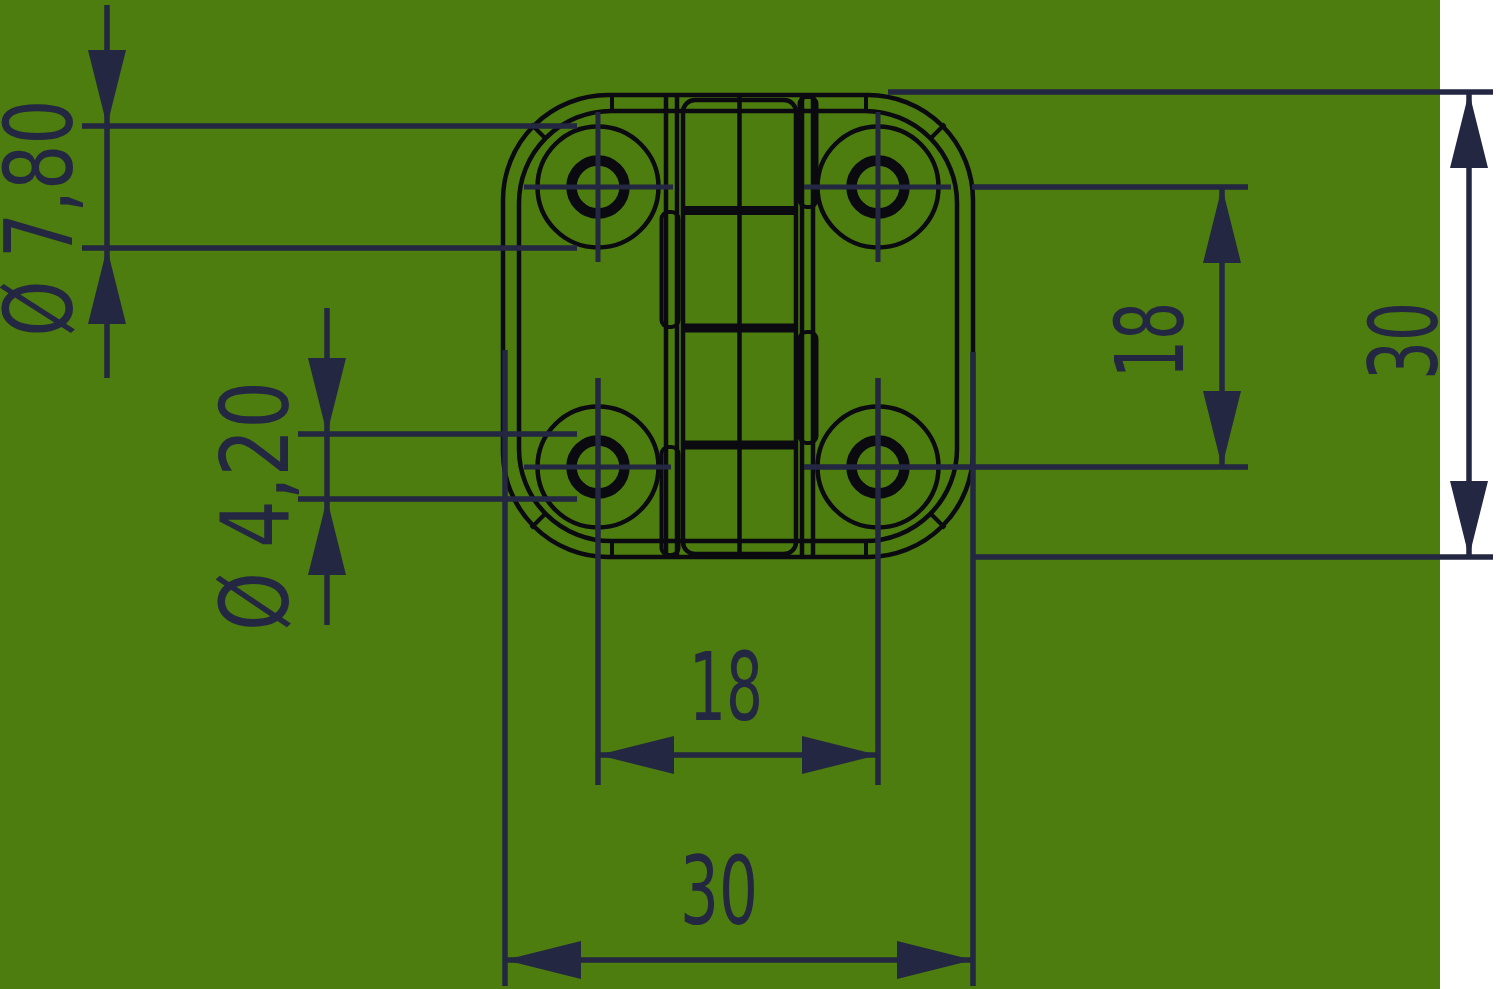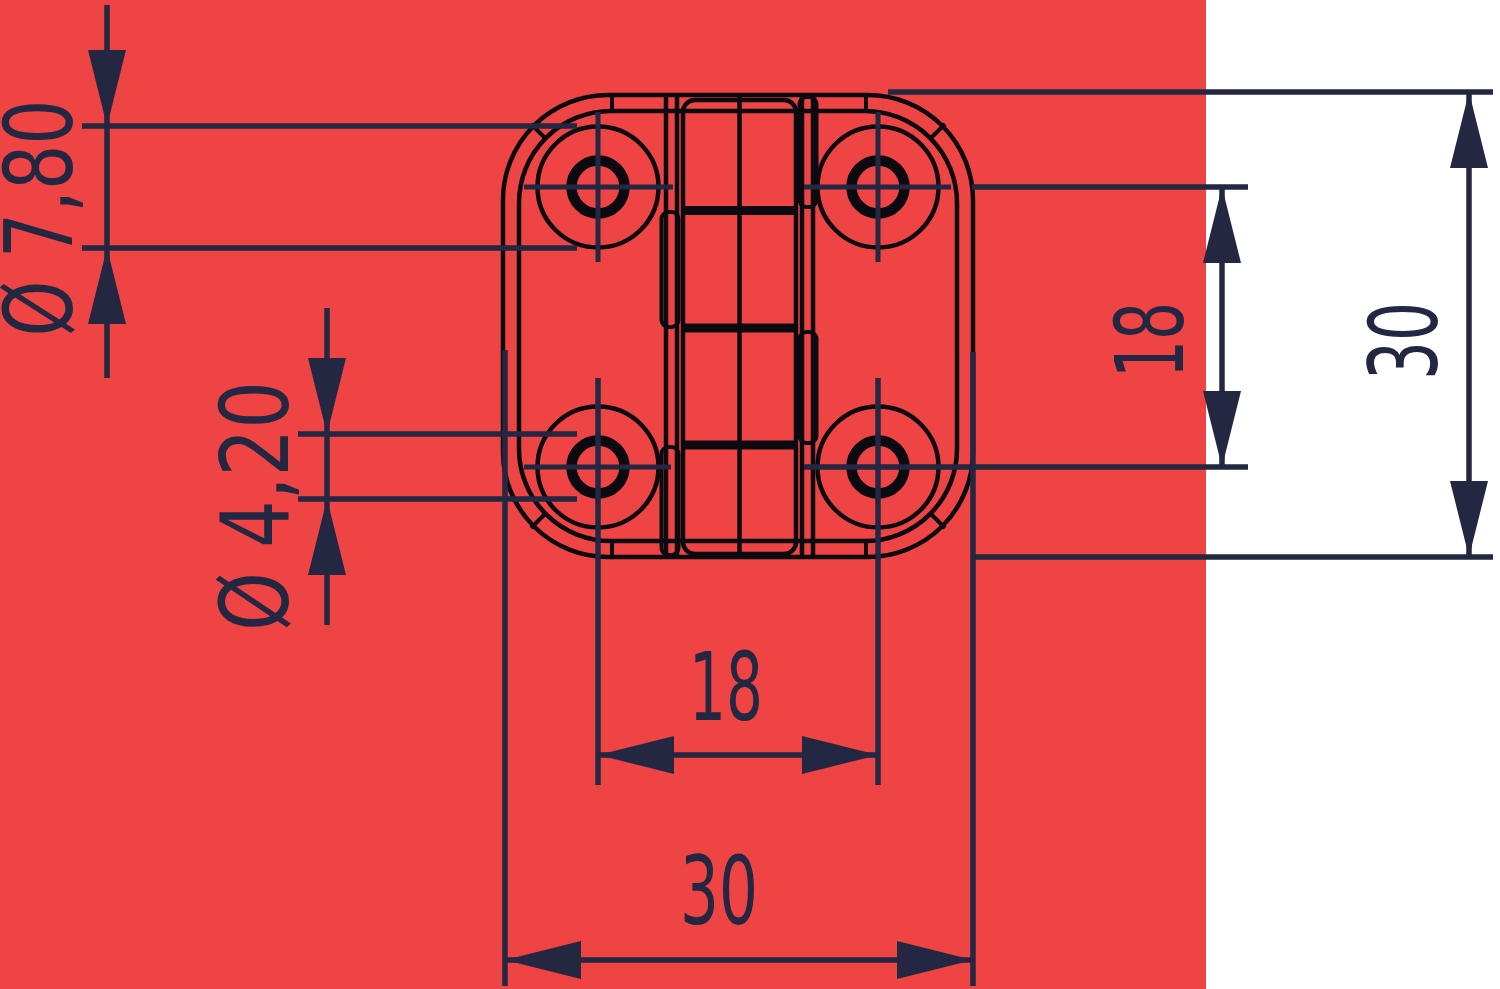--- a/index.html
+++ b/index.html
@@ -5,23 +5,23 @@
   html, body {
     margin: 0;
     padding: 0;
     background: #ffffff;
     width: 1500px;
     height: 989px;
     overflow: hidden;
   }
   .stage {
     position: relative;
-    width: 1206px;
+    width: 1440px;
     height: 989px;
-    background: #ef4444;
+    background: #4d7c0f;
   }
   svg { display: block; }
   .part-stroke {
     stroke: #0a0a10;
     fill: none;
   }
   .dim-stroke {
     stroke: #232741;
     fill: none;
   }

